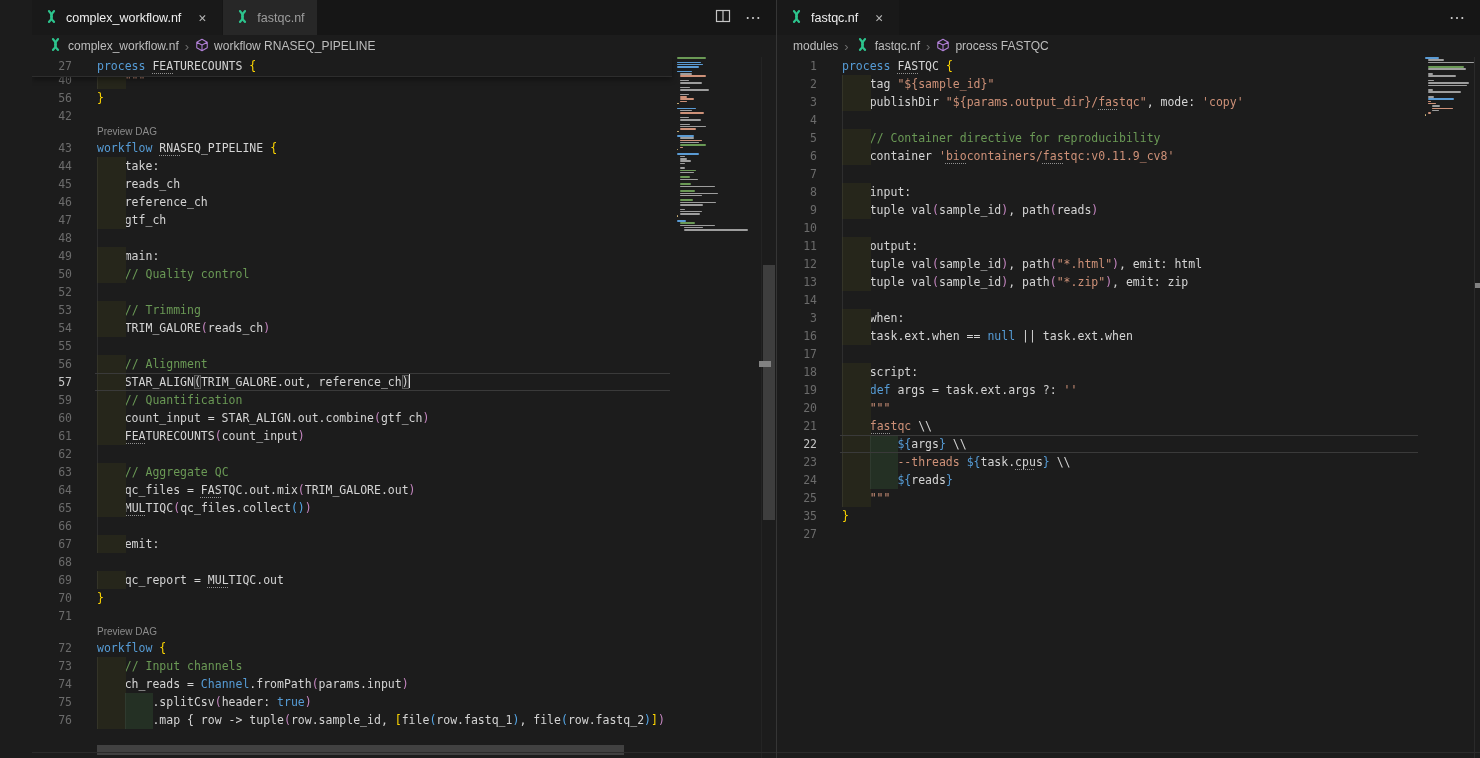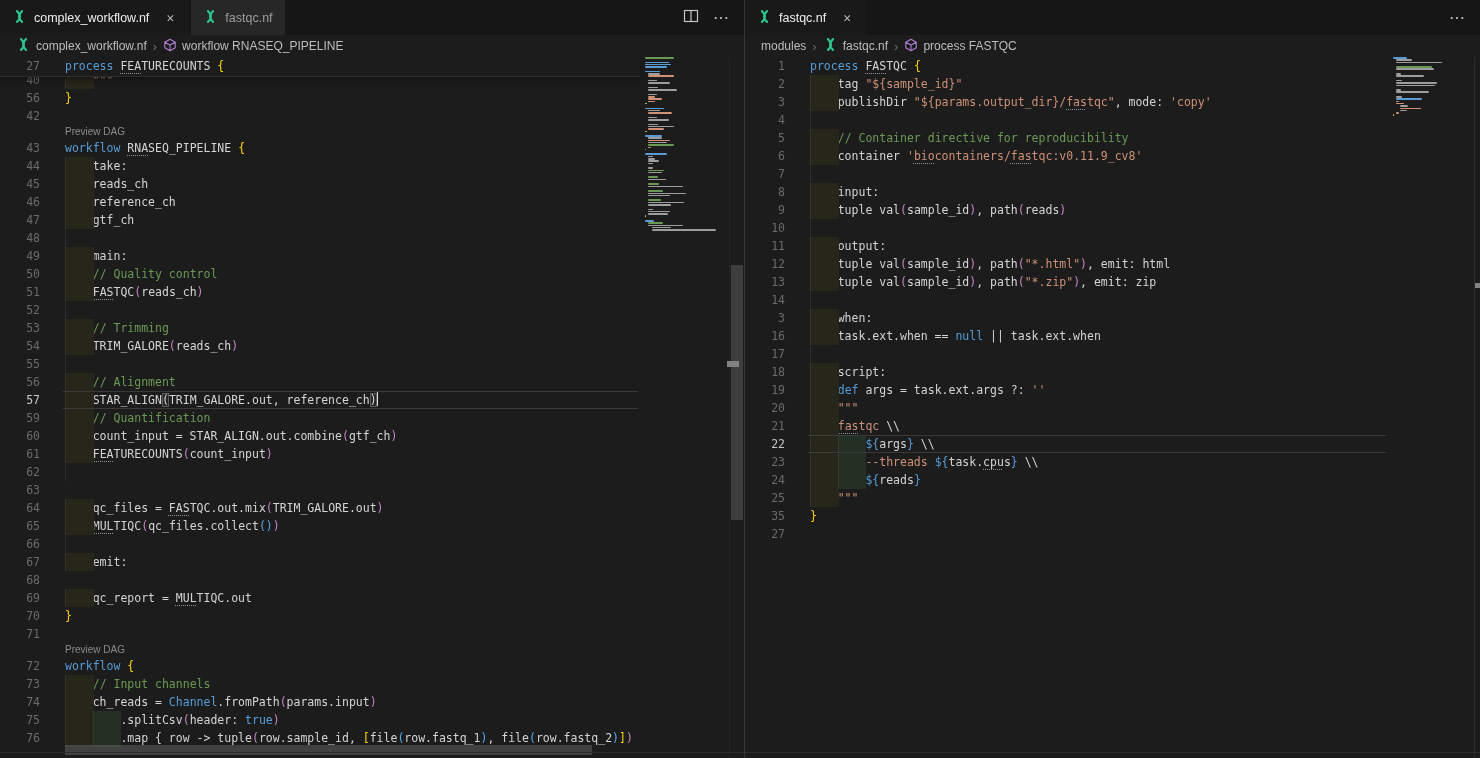--- a/index.html
+++ b/index.html
@@ -1,19 +1,19 @@
 <!DOCTYPE html>
 <html><head>
 <meta charset="utf-8">
 <style>
   html,body{margin:0;padding:0;width:1480px;height:758px;overflow:hidden;background:#1c1c1c;
     font-family:"Liberation Sans",sans-serif;}
   .wb{display:flex;width:1480px;height:758px;position:relative;}
   .pane{position:relative;height:758px;overflow:hidden;background:#1c1c1c;}
-  #paneL{width:744px;}
+  #paneL{width:744px;margin-left:32px;}
   #paneR{flex:1;}
   .sash{width:1px;background:#353535;height:758px;}
 
   
   .tabbar{height:35px;background:#161616;display:flex;align-items:stretch;}
   .tabs{display:flex;flex:1;min-width:0;}
   .tab{display:flex;align-items:center;gap:7px;padding:0 12px;font-size:12.5px;color:#9d9d9d;
     background:#272727;border-right:1px solid #161616;cursor:pointer;white-space:nowrap;}
   .tab.active{background:#191919;color:#efefef;}
   .tab .close{font-size:10.5px;color:#b6b6b6;margin-left:6px;width:16px;height:16px;line-height:16px;
@@ -158,24 +158,20 @@
           </div>
           <div class="row">
             <span class="ln">49</span>
             <span class="body"><span class="blk b1"></span><span class="pl">    main:</span></span>
           </div>
           <div class="row">
             <span class="ln">50</span>
             <span class="body"><span class="blk b1"></span><span class="pl">    </span><span class="cm">// Quality control</span></span>
           </div>
           <div class="row">
-            <span class="ln">51</span>
-            <span class="body"><span class="blk b1"></span><span class="pl">    </span><span class="pl dt">FAS</span><span class="pl">TQC</span><span class="m">(</span><span class="pl">reads_ch</span><span class="m">)</span></span>
-          </div>
-          <div class="row">
             <span class="ln">52</span>
             <span class="body"><span class="guide" style="left: 0px;"></span></span>
           </div>
           <div class="row">
             <span class="ln">53</span>
             <span class="body"><span class="blk b1"></span><span class="pl">    </span><span class="cm">// Trimming</span></span>
           </div>
           <div class="row">
             <span class="ln">54</span>
             <span class="body"><span class="blk b1"></span><span class="pl">    TRIM_GALORE</span><span class="m">(</span><span class="pl">reads_ch</span><span class="m">)</span></span>
@@ -203,20 +199,21 @@
           <div class="row">
             <span class="ln">61</span>
             <span class="body"><span class="blk b1"></span><span class="pl">    </span><span class="pl dt">FEA</span><span class="pl">TURECOUNTS</span><span class="m">(</span><span class="pl">count_input</span><span class="m">)</span></span>
           </div>
           <div class="row">
             <span class="ln">62</span>
             <span class="body"><span class="guide" style="left: 0px;"></span></span>
           </div>
           <div class="row">
             <span class="ln">63</span>
+            <span class="body"><span class="blk b1"></span><span class="pl">    </span><span class="cm">// Aggregate QC</span></span>
           </div>
           <div class="row">
             <span class="ln">64</span>
             <span class="body"><span class="blk b1"></span><span class="pl">    qc_files = </span><span class="pl dt">FAS</span><span class="pl">TQC.out.mix</span><span class="m">(</span><span class="pl">TRIM_GALORE.out</span><span class="m">)</span></span>
           </div>
           <div class="row">
             <span class="ln">65</span>
             <span class="body"><span class="blk b1"></span><span class="pl">    </span><span class="pl dt">MUL</span><span class="pl">TIQC</span><span class="m">(</span><span class="pl">qc_files.collect</span><span class="b3">()</span><span class="m">)</span></span>
           </div>
           <div class="row">

